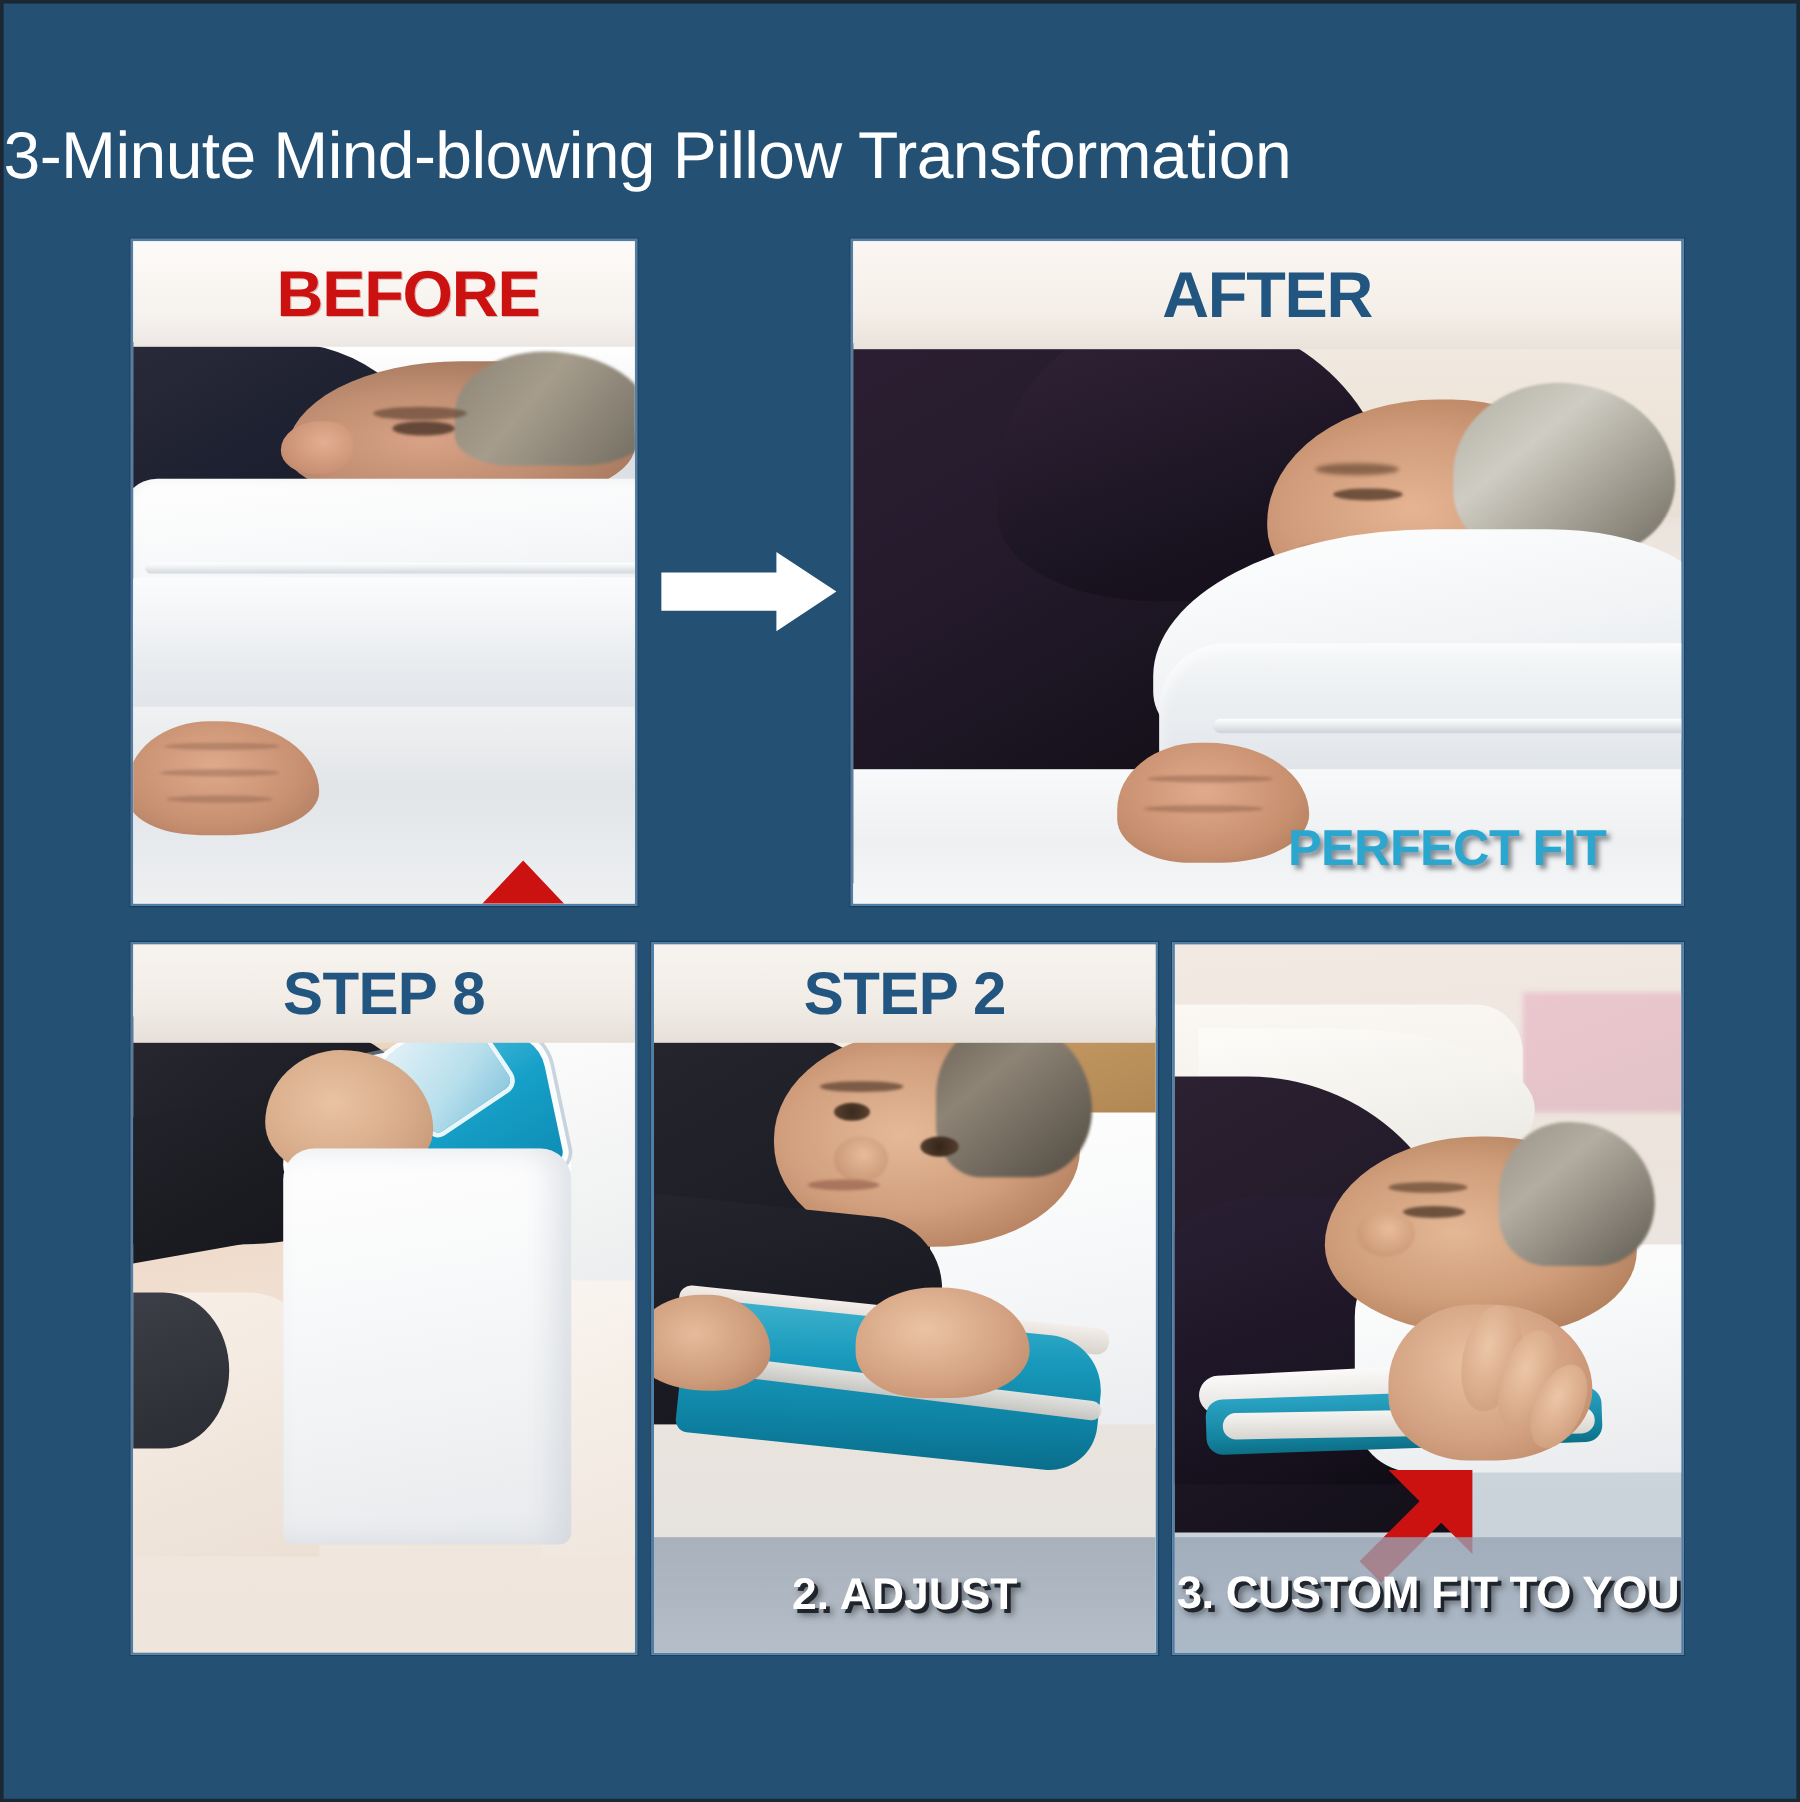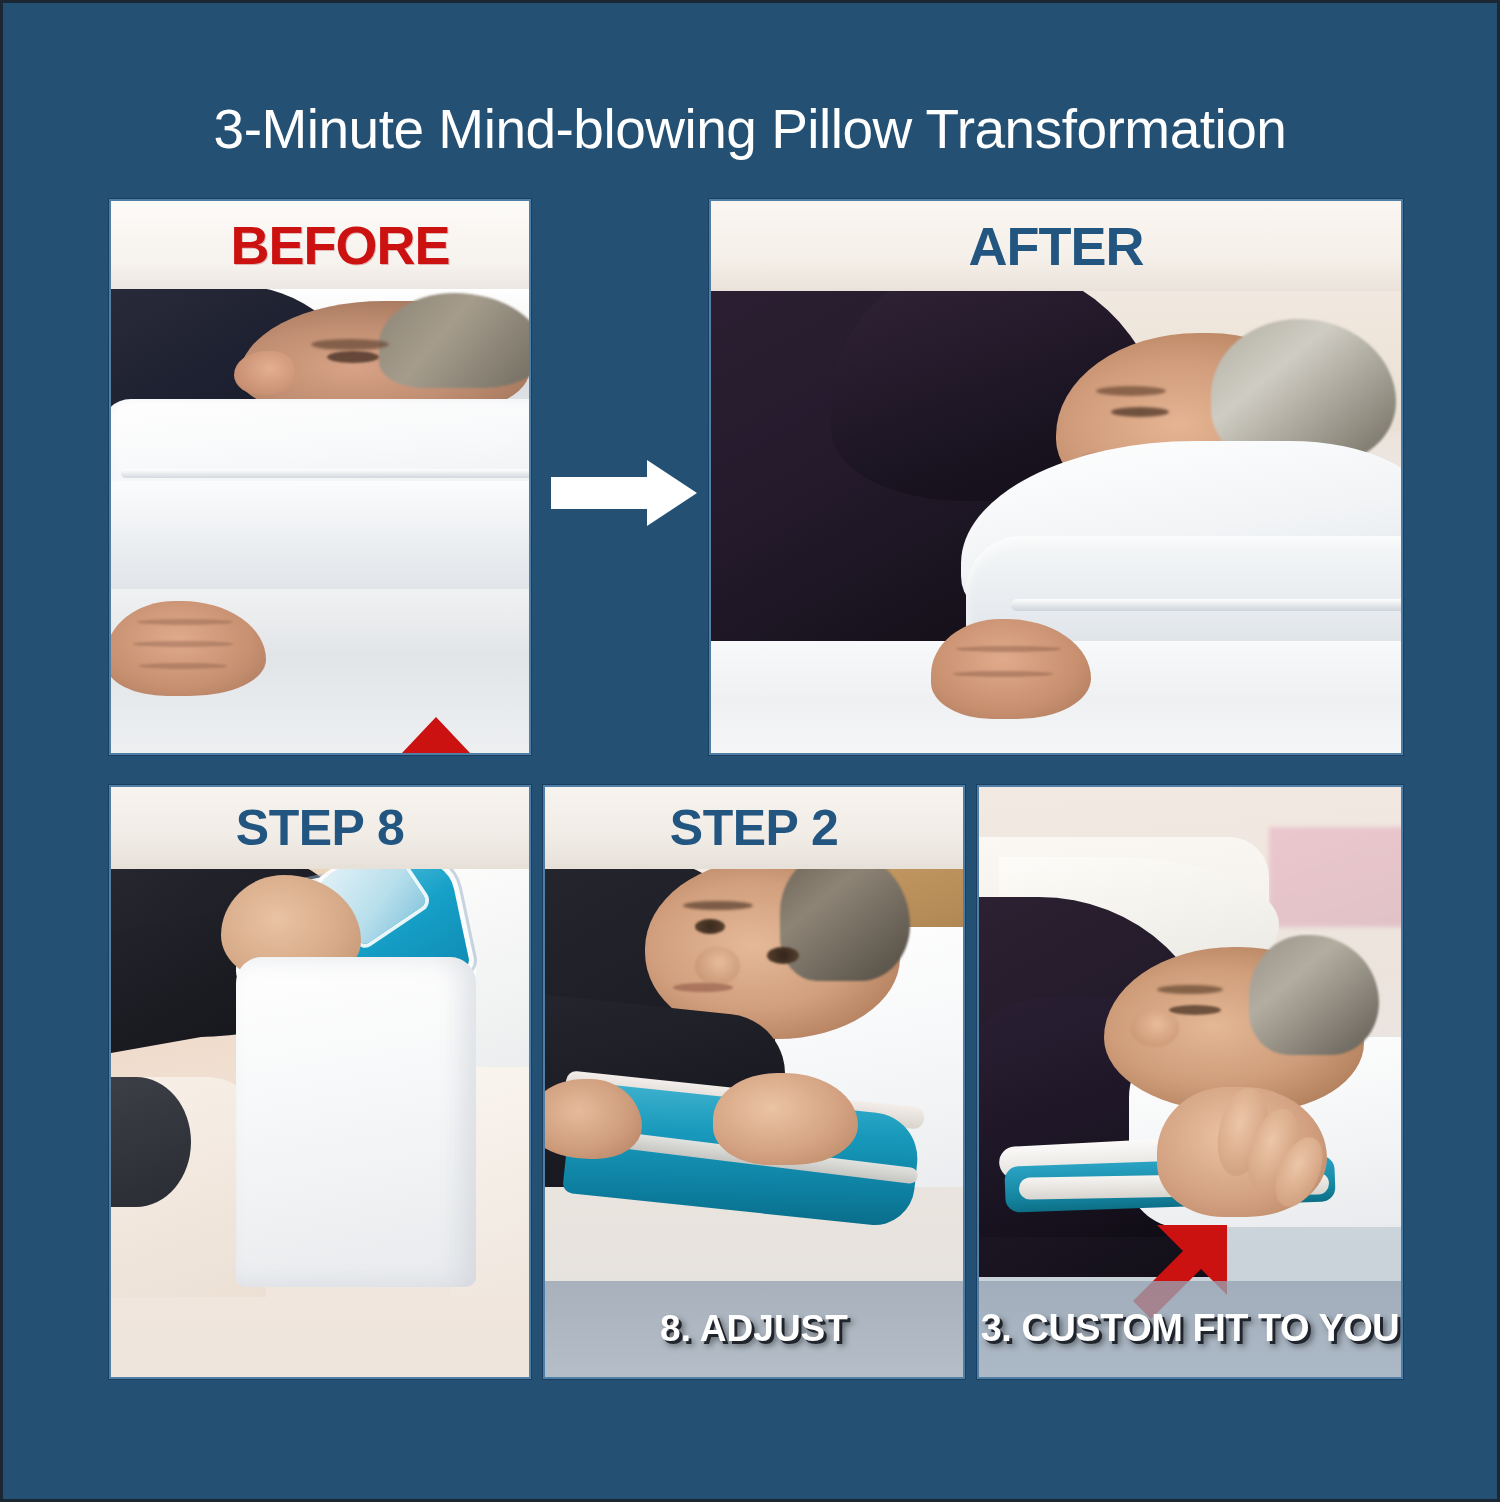--- a/index.html
+++ b/index.html
@@ -16,21 +16,20 @@
     border: 3px solid #1b2733;
     position: relative;
   }
 
   
   #page-title {
     position: absolute;
     top: 96px;
     left: 0;
     width: 100%;
-    text-align: center;
     color: #ffffff;
     font-size: 55px;
     font-weight: 400;
     letter-spacing: -0.5px;
     line-height: 1.1;
     white-space: nowrap;
   }
 
   
   .panel {
@@ -537,20 +536,23 @@
     <div class="ba-bed"></div>
     <div class="ba-hand"></div>
     <div class="ba-hand-l1"></div>
     <div class="ba-hand-l2"></div>
   </div>
 
   <div class="head-band">
     <span class="band-text">AFTER</span>
   </div>
 
+  <div class="caption-bar">
+    <span class="cap-cyan">PERFECT FIT</span>
+  </div>
 </div>
 
 <div id="panel-step1" class="panel step-panel">
   <div class="photo">
     <div class="s1-bg"></div>
     <div class="s1-head"></div>
     <div class="s1-bed"></div>
     <div class="s1-bedL"></div>
     <div class="s1-bedR"></div>
     <div class="s1-pillow-bg"></div>
@@ -591,21 +593,21 @@
     <div class="s2-insert-rim2"></div>
     <div class="s2-hand1"></div>
     <div class="s2-hand2"></div>
   </div>
 
   <div class="head-band">
     <span class="band-text">STEP 2</span>
   </div>
 
   <div class="caption-bar">
-    <span class="cap-text">8. ADJUST</span>
+    <span class="cap-text">2. ADJUST</span>
   </div>
 </div>
 
 <div id="panel-step3" class="panel step-panel">
   <div class="photo">
     <div class="s3-bg"></div>
     <div class="s3-pink"></div>
     <div class="s3-headboard"></div>
     <div class="s3-floor"></div>
     <div class="s3-pillowtop"></div>

